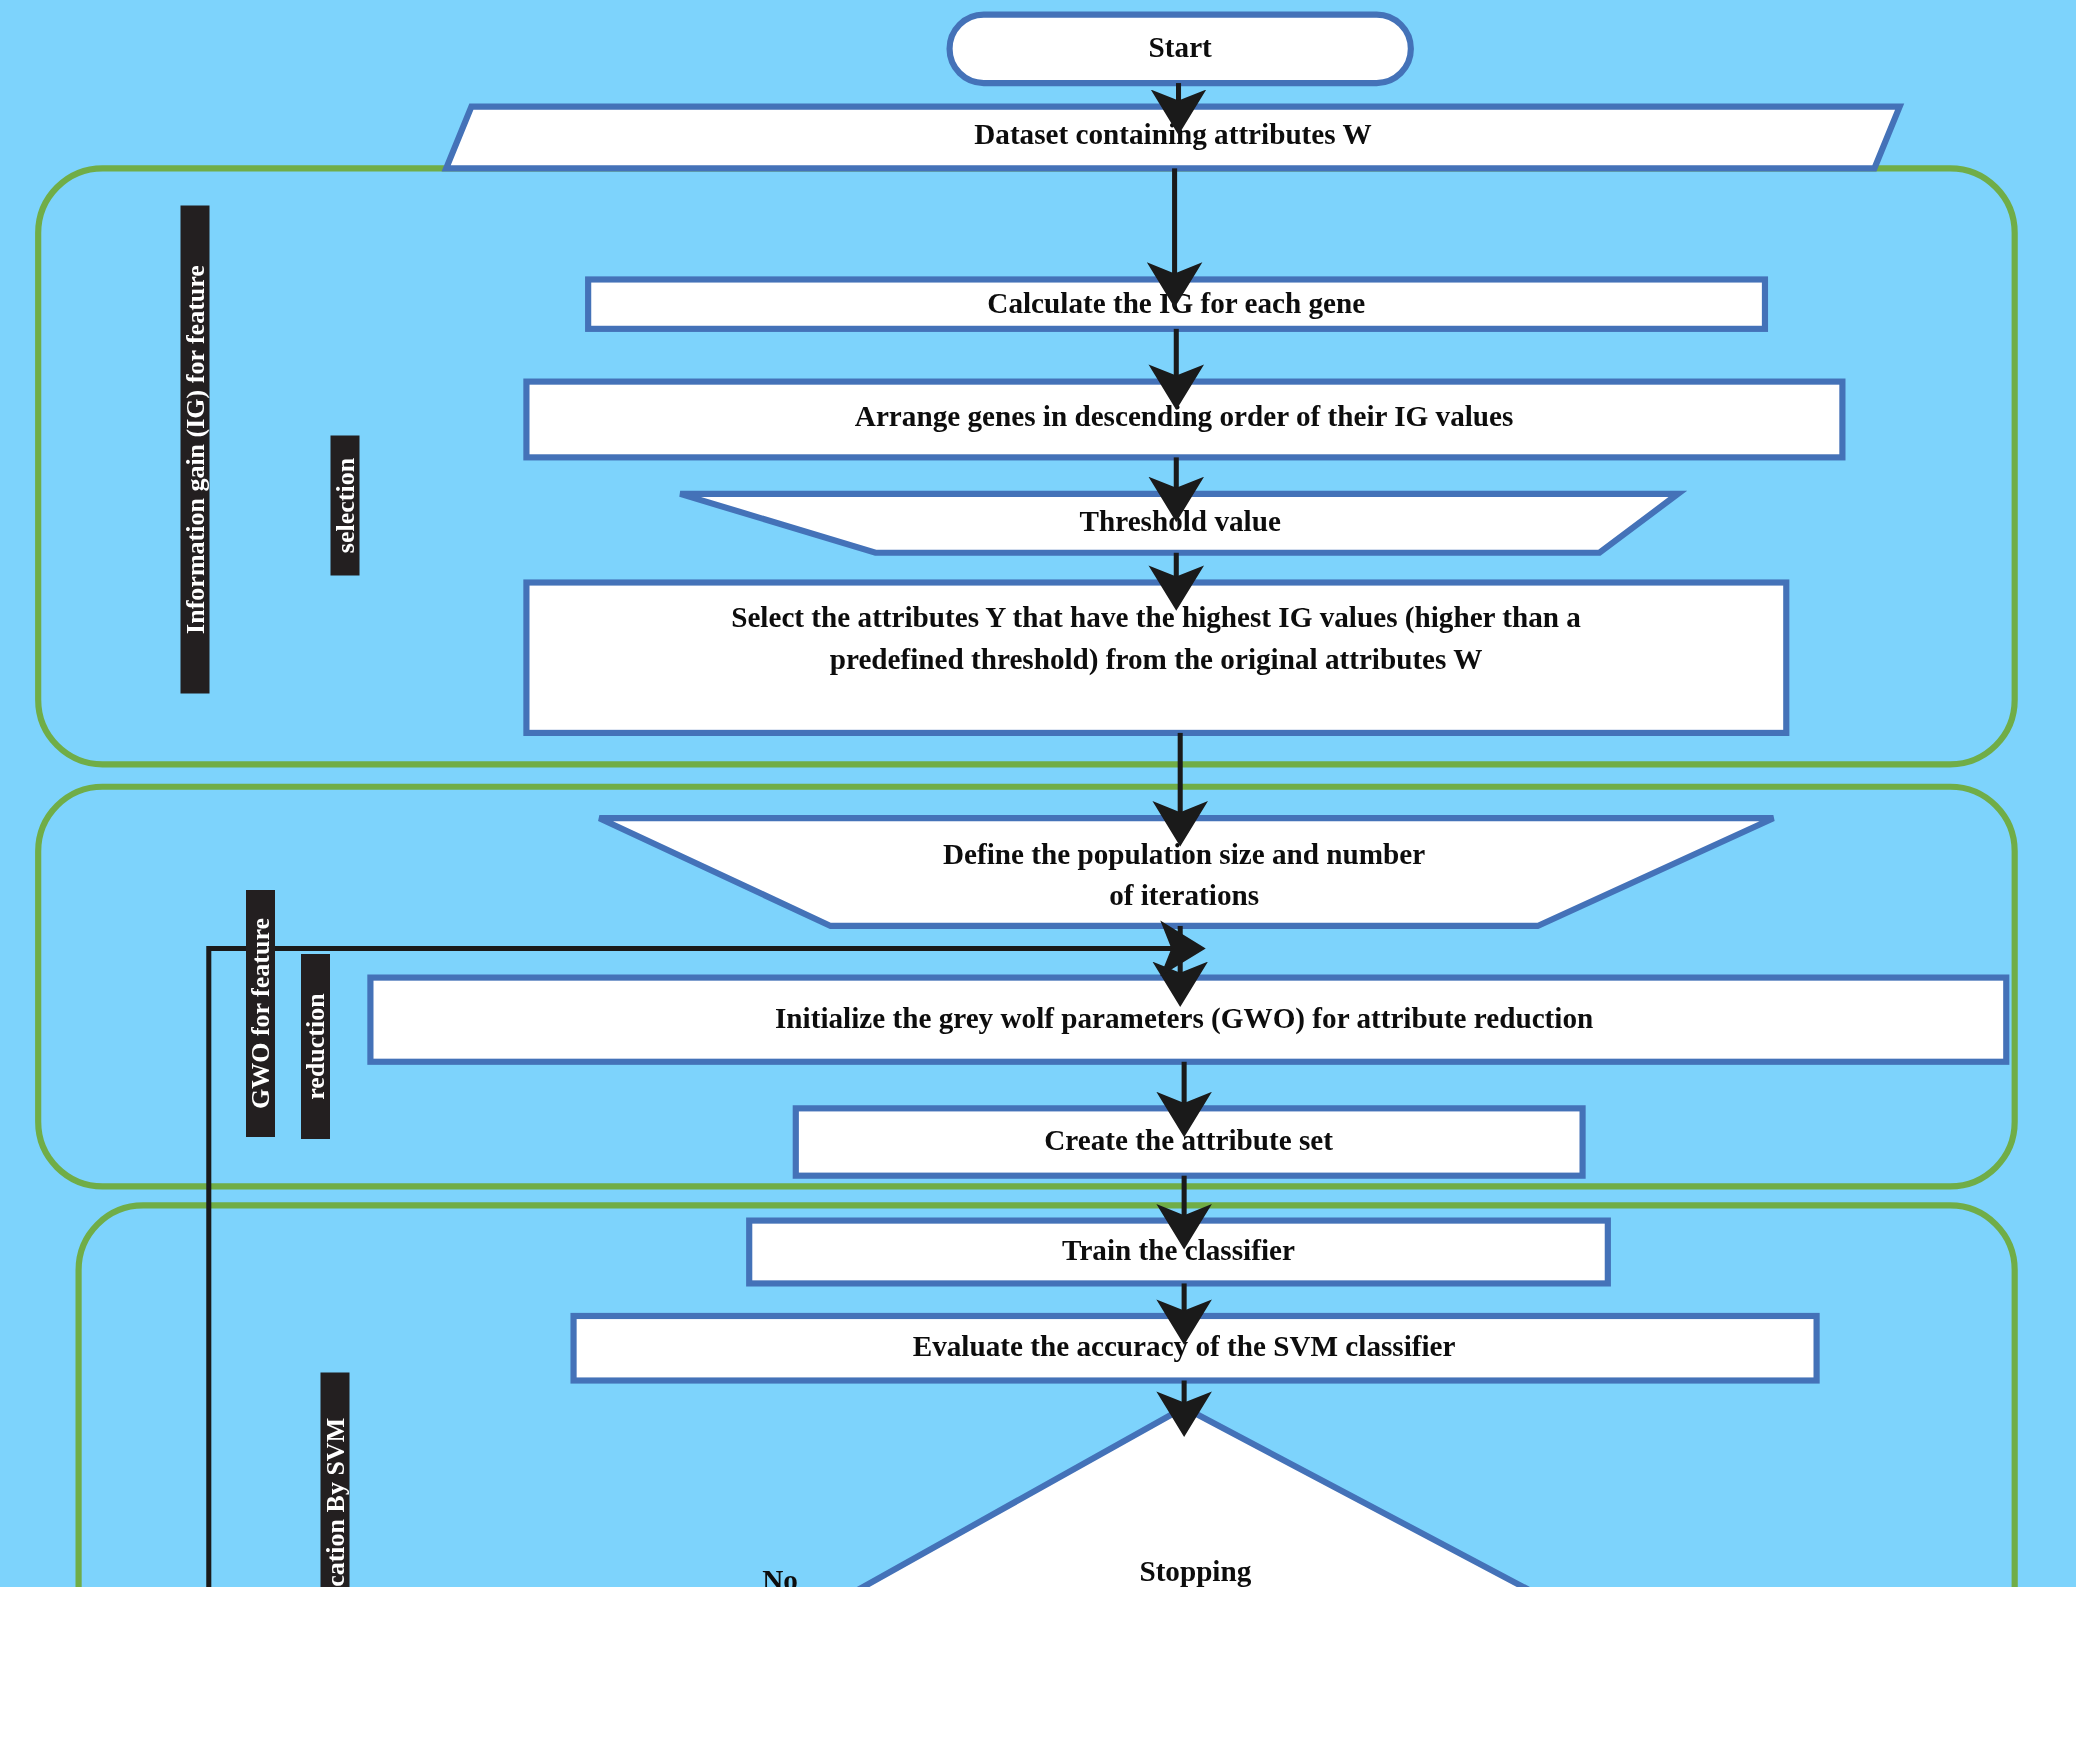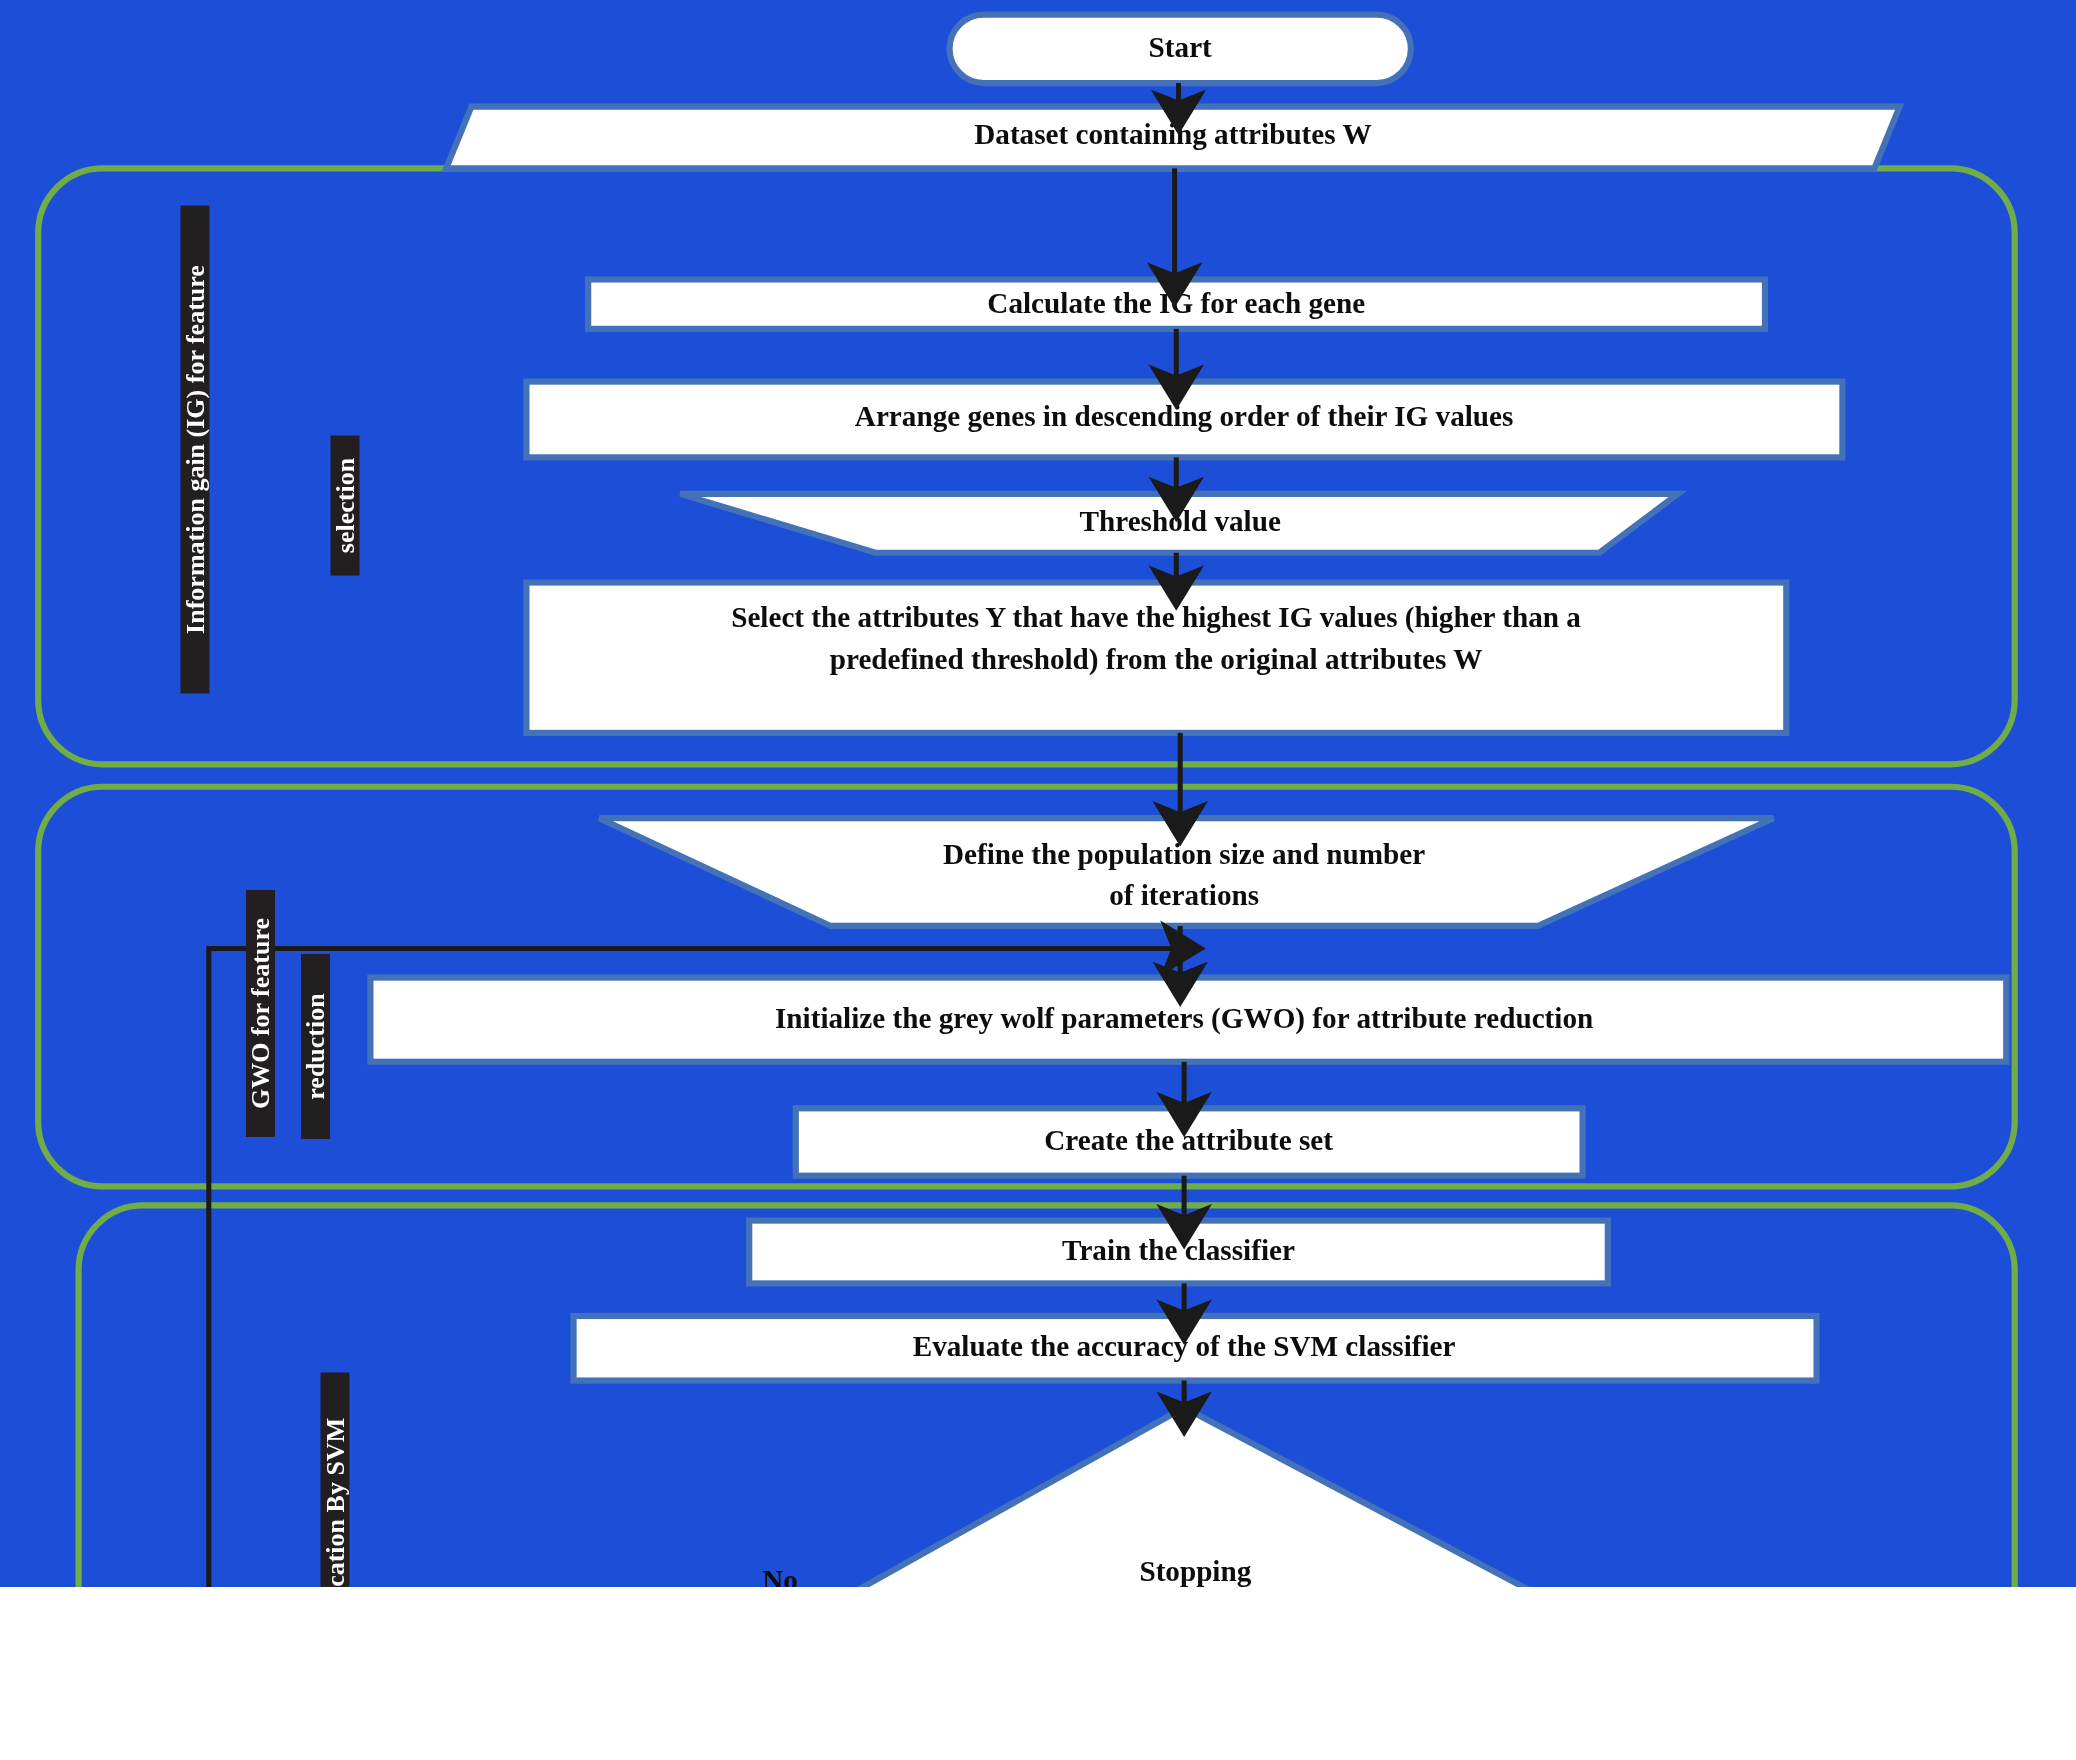--- a/index.html
+++ b/index.html
@@ -7,21 +7,21 @@
     padding: 0;
     background: #ffffff;
   }
   body {
     font-family: "Liberation Serif", "DejaVu Serif", serif;
   }
   #canvas {
     position: relative;
     width: 2077px;
     height: 1587px;
-    background: #1d4ed8;
+    background: #7dd3fc;
     overflow: hidden;
   }
   svg#flow {
     position: absolute;
     top: 0;
     left: 0;
     width: 2077px;
     height: 1761px;
   }
   .shape-blue {

